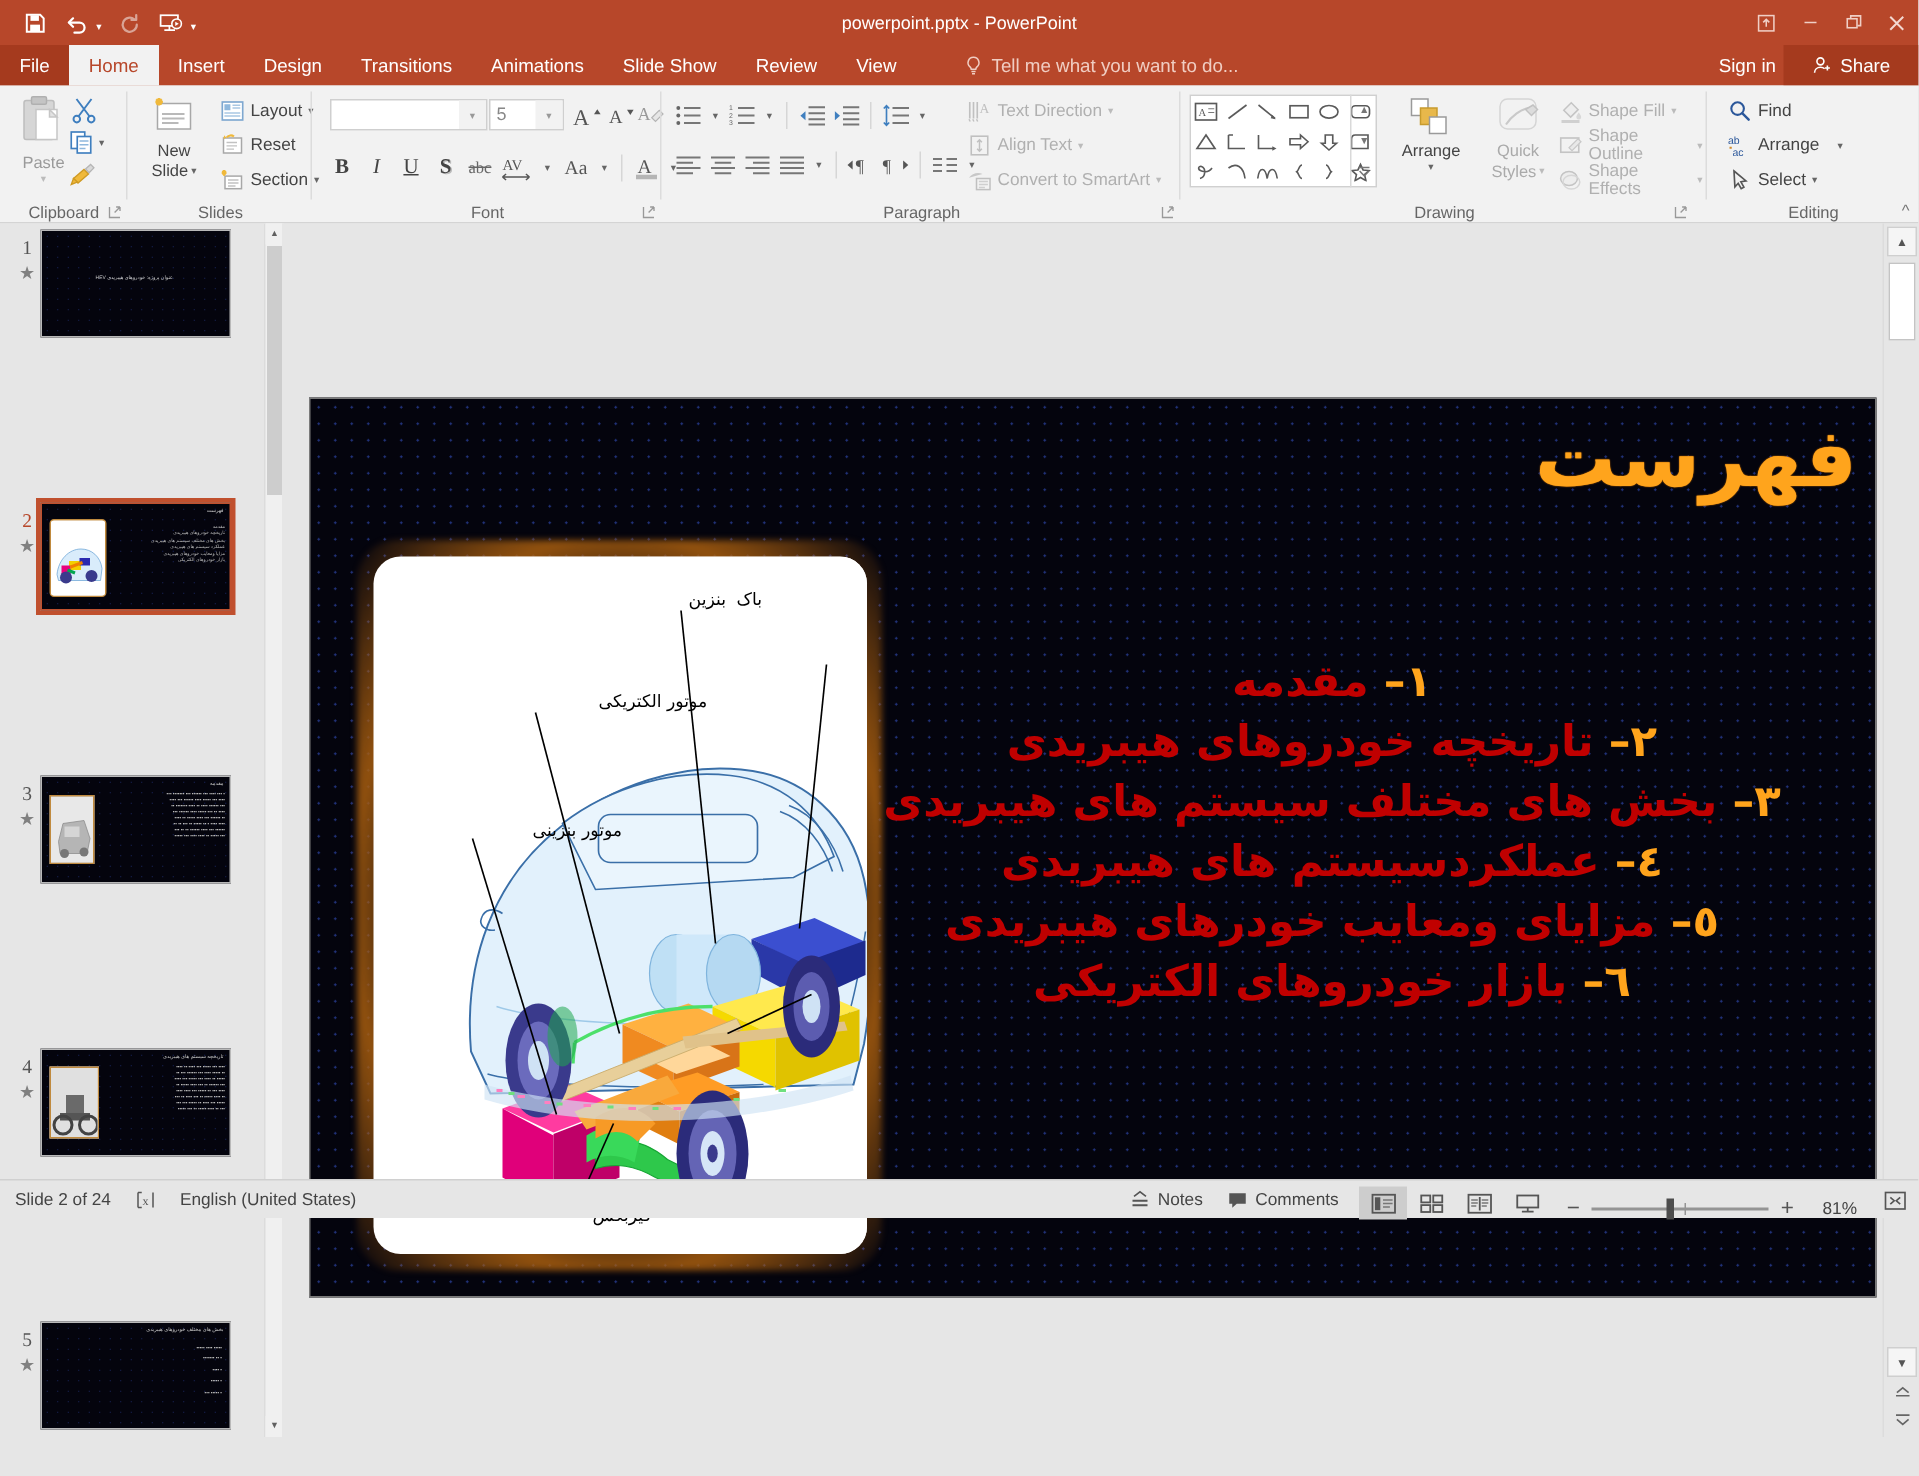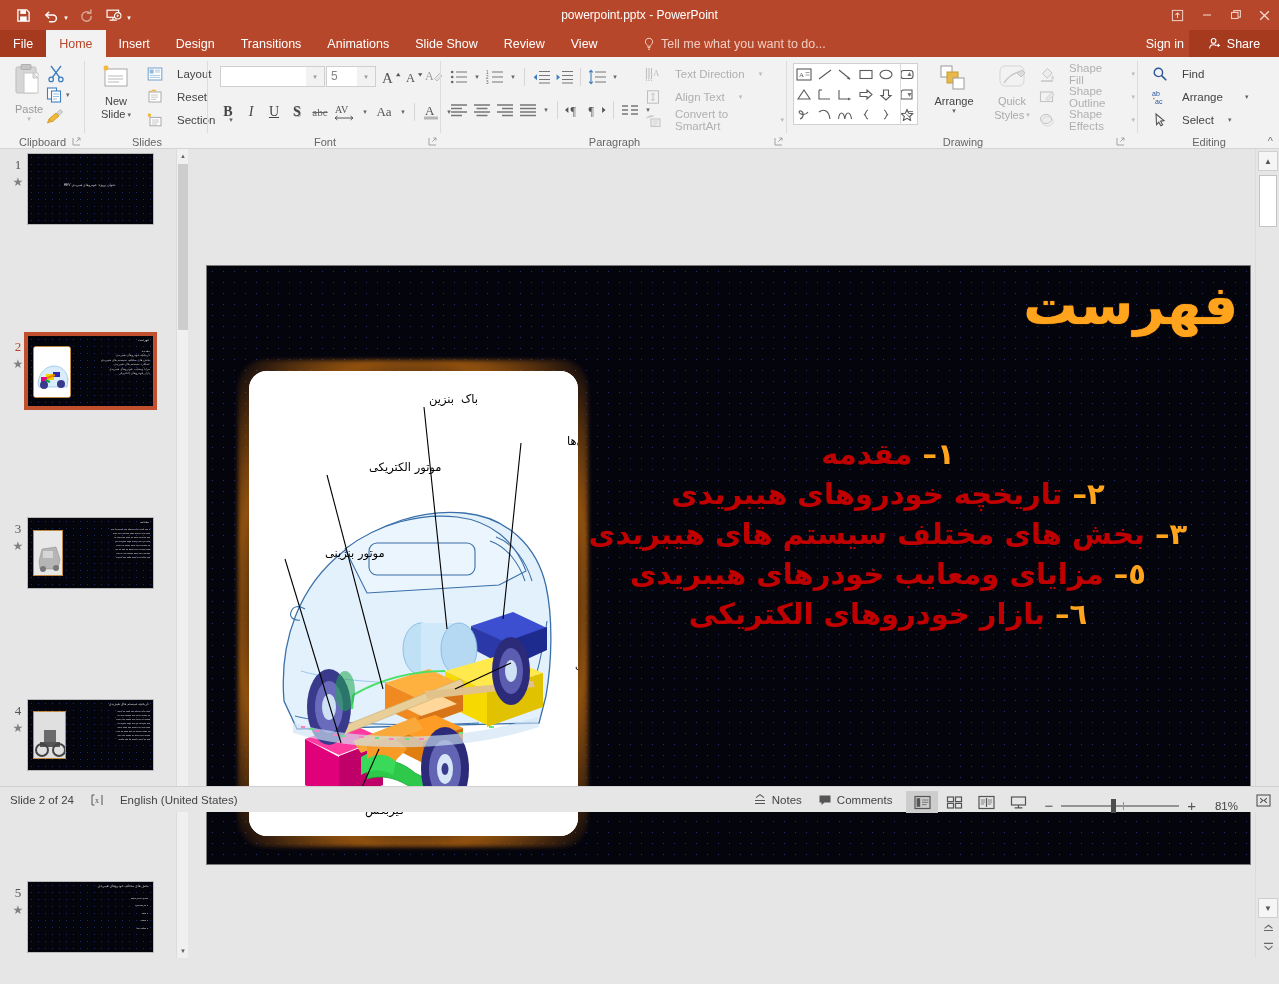--- a/index.html
+++ b/index.html
@@ -78,21 +78,21 @@
     position: absolute; bottom: 2px; right: 3px; width: 12px; height: 12px;
     font-size: 9px; color: #999; display:flex; align-items:center; justify-content:center;
   }
 
   .bigbtn {
     display: flex; flex-direction: column; align-items: center; justify-content: flex-start;
     font-size: 11px; color: #444; cursor: default;
   }
   .ico { display: flex; align-items: center; justify-content: center; }
   .smallbtn {
-    display: flex; align-items: center; gap: 14px; font-size: 11.5px; color: #444;
+    display: flex; align-items: center; gap: 4px; font-size: 11.5px; color: #444;
     height: 22px; padding: 0 3px;
   }
   .smallbtn.disabled { color: #b0b0b0; }
   .caret { font-size: 7px; color: #666; }
   .caret.disabled { color: #bbb; }
 
   
   #grp-clipboard { left: 0; width: 85px; }
   
   #grp-slides { left: 86px; width: 122px; }
@@ -220,21 +220,21 @@
   .slide-item .num { color: #ffa41c; }
 
   .pic-glow {
     position: absolute; left: 31px; top: 94px; width: 350px; height: 487px;
     border-radius: 26px;
     background: radial-gradient(ellipse at center, rgba(200,110,20,0.0) 52%, rgba(170,95,15,0.85) 72%, rgba(60,30,5,0.0) 100%);
     filter: blur(2px);
   }
   .pic {
     position: absolute; left: 42px; top: 105px; width: 329px; height: 465px;
-    background: #ffffff; border-radius: 18px; overflow: hidden;
+    background: #ffffff; border-radius: 18px; overflow: hidden; padding-left: 30px;
   }
 
   .vscroll-right {
     position: absolute; right: 0; top: 0; width: 24px; height: 809px;
     background: #e6e6e6; border-left: 1px solid #dcdcdc;
   }
   .vs-btn {
     position: absolute; left: 2px; width: 20px; height: 20px;
     background: #f5f5f5; border: 1px solid #cfcfcf;
     display: flex; align-items: center; justify-content: center;
@@ -999,20 +999,23 @@
 
         <div class="slide-list">
           <div class="slide-item">
             <span class="num">١–</span><span> مقدمه</span>
           </div>
           <div class="slide-item">
             <span class="num">٢–</span><span> تاریخچه خودروهای هیبریدی</span>
           </div>
           <div class="slide-item">
             <span class="num">٣–</span><span> بخش های مختلف سیستم های هیبریدی</span>
+          </div>
+          <div class="slide-item">
+            <span class="num">٤–</span><span> عملکردسیستم های هیبریدی</span>
           </div>
           <div class="slide-item">
             <span class="num">٥–</span><span> مزایای ومعایب خودرهای هیبریدی</span>
           </div>
           <div class="slide-item">
             <span class="num">٦–</span><span> بازار خودروهای الکتریکی</span>
           </div>
         </div>
 
         <div class="pic-glow"></div>

